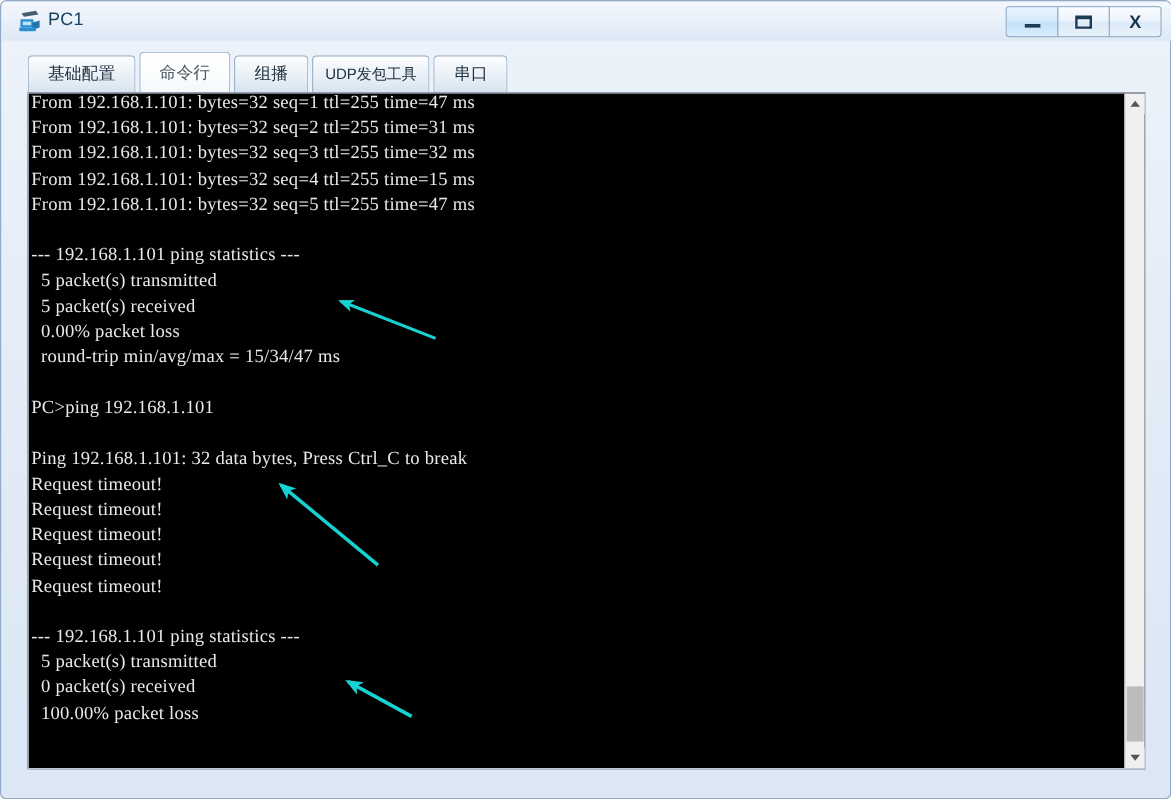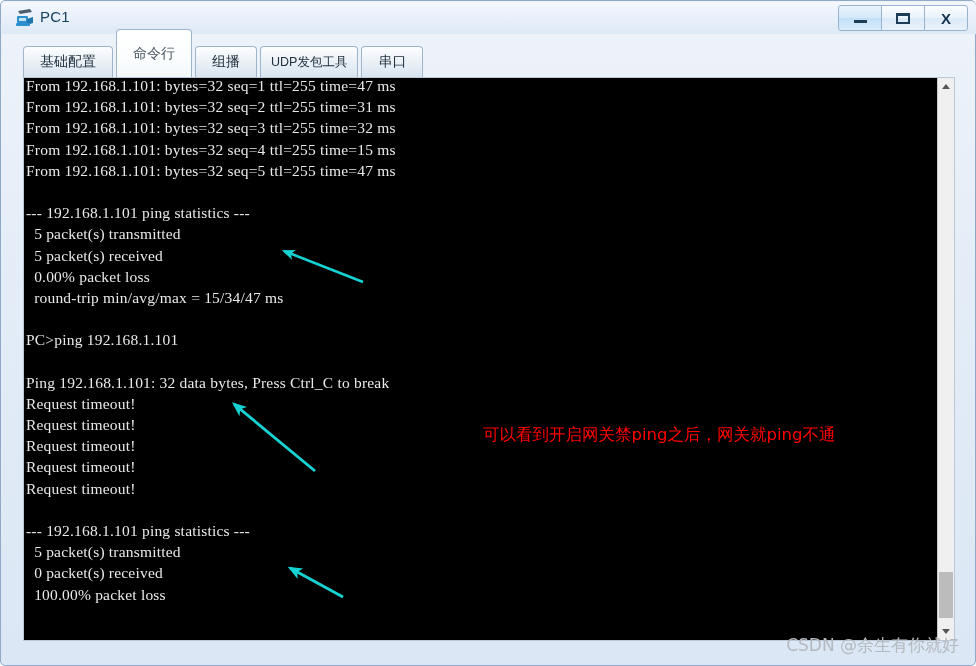--- a/index.html
+++ b/index.html
@@ -111,21 +111,21 @@
     font-size: 14px;
     color: #20313f;
     border: 1px solid #9eb4ca;
     border-bottom: none;
     border-radius: 4px 4px 0 0;
     background: linear-gradient(to bottom, #fdfefe 0%, #eef3f8 40%, #e2ebf4 75%, #d7e3ef 100%);
     margin-right: 3px;
     text-align: right;
   }
   .tab.active {
-    height: 48px;
+    height: 34px;
     background: linear-gradient(to bottom, #ffffff 0%, #fbfdfe 55%, #f4f8fb 100%);
     color: #4a5560;
   }
   .tab.narrow { font-size: 12.5px; padding: 2px 10px; }
 
   
   .console-frame {
     position: absolute;
     left: 22px; top: 76px;
     width: 932px;
@@ -265,27 +265,25 @@
       <div class="sb-btn up">
         <span class="sb-arrow up"></span>
       </div>
       <div class="sb-thumb"></div>
       <div class="sb-btn down">
         <span class="sb-arrow down"></span>
       </div>
     </div>
   </div>
 
-  <div class="annot-red">可以看到开启网关禁ping之后，网关就ping不通</div>
 
   <svg class="arrows">
     <defs>
       <marker id="ah" markerWidth="5" markerHeight="5" refX="4.1" refY="2.5" orient="auto" markerUnits="strokeWidth">
         <path d="M5,2.5 L0,0.45 L1.25,2.5 L0,4.55 Z" fill="#17d2d2"></path>
       </marker>
     </defs>
     <line x1="362" y1="281" x2="283" y2="250" stroke="#17d2d2" stroke-width="2.6" marker-end="url(#ah)"></line>
     <line x1="314" y1="470" x2="233" y2="403" stroke="#17d2d2" stroke-width="2.9" marker-end="url(#ah)"></line>
     <line x1="342" y1="596" x2="289" y2="567" stroke="#17d2d2" stroke-width="2.9" marker-end="url(#ah)"></line>
   </svg>
 
-  <div class="watermark">CSDN @余生有你就好</div>
 </div>
 
 </body></html>

